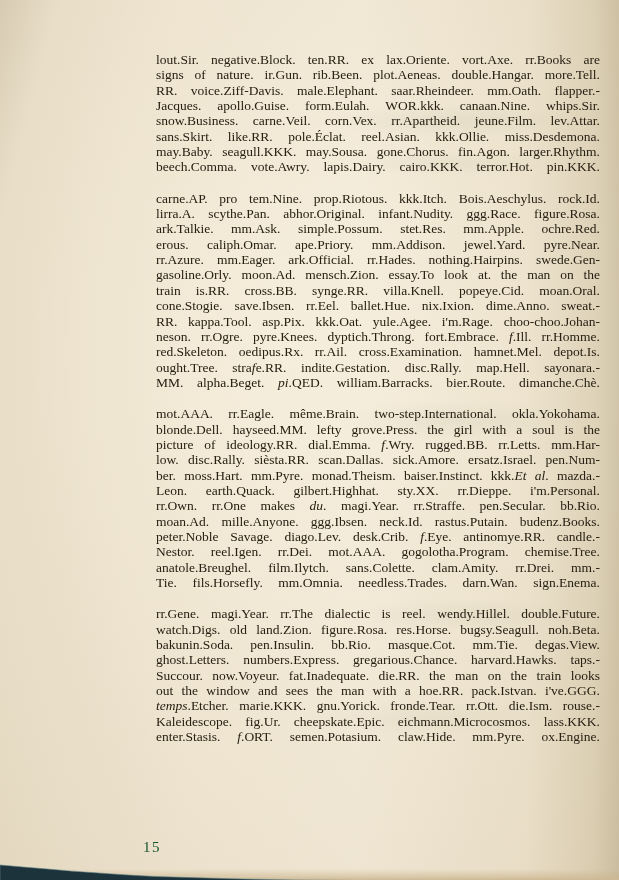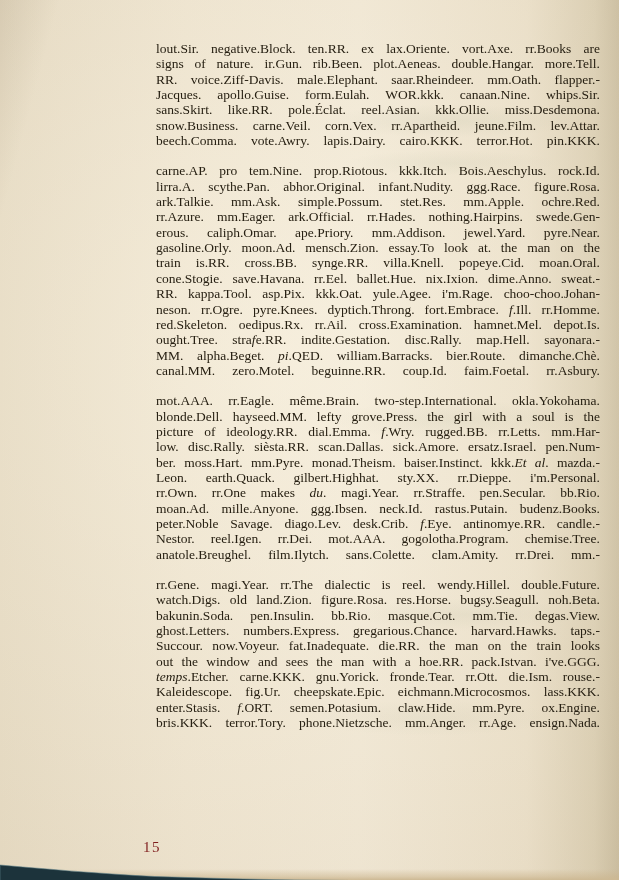--- a/index.html
+++ b/index.html
@@ -20,32 +20,32 @@
   .s2{left:340px;top:150px;width:220px;height:26px;background:radial-gradient(ellipse,rgba(125,140,105,0.07),transparent 70%);}
   .s3{left:330px;top:400px;width:250px;height:40px;background:radial-gradient(ellipse,rgba(120,135,100,0.08),transparent 70%);}
   .s4{left:350px;top:598px;width:230px;height:34px;background:radial-gradient(ellipse,rgba(120,135,100,0.07),transparent 70%);}
   .s5{left:300px;top:700px;width:260px;height:36px;background:radial-gradient(ellipse,rgba(120,135,100,0.06),transparent 70%);}
 
   .textblock{
     position:absolute;left:156px;top:36px;width:444px;
     color:#272013;font-size:13.5px;
     text-rendering:optimizeLegibility;
   }
-  .para{margin:5px 0 15px 0;}
+  .para{margin:16px 0 15px 0;}
   .para:last-child{margin-bottom:0;text-align:right;}
   .line{
     display:flex;justify-content:space-between;
     height:15.35px;line-height:15.35px;white-space:nowrap;
   }
   .line span{display:inline-block;}
   .line em{font-style:italic;}
 
   .pagenum{
     position:absolute;left:143px;top:839px;
-    font-size:15px;color:#7f1d1d;letter-spacing:1.5px;
+    font-size:15px;color:#14532d;letter-spacing:1.5px;
   }
 
   .bottom-strip{
     position:absolute;left:0;right:0;bottom:0;height:11px;pointer-events:none;
     background:linear-gradient(to bottom, rgba(201,179,141,0) 0%, rgba(203,181,142,0.55) 70%, #cdb994 100%);
   }
   .scan-edge{position:absolute;left:0;bottom:0;width:619px;height:24px;display:block;}
 </style>
 </head>
 <body>
@@ -89,34 +89,42 @@
       </div>
       <div class="line">
         <span>Jacques.</span>
         <span>apollo.Guise.</span>
         <span>form.Eulah.</span>
         <span>WOR.kkk.</span>
         <span>canaan.Nine.</span>
         <span>whips.Sir.</span>
       </div>
       <div class="line">
+        <span>snow.Business.</span>
+        <span>carne.Veil.</span>
+        <span>corn.Vex.</span>
+        <span>rr.Apartheid.</span>
+        <span>jeune.Film.</span>
+        <span>lev.Attar.</span>
+      </div>
+      <div class="line">
         <span>sans.Skirt.</span>
         <span>like.RR.</span>
         <span>pole.Éclat.</span>
         <span>reel.Asian.</span>
         <span>kkk.Ollie.</span>
         <span>miss.Desdemona.</span>
       </div>
       <div class="line">
-        <span>snow.Business.</span>
-        <span>carne.Veil.</span>
-        <span>corn.Vex.</span>
-        <span>rr.Apartheid.</span>
-        <span>jeune.Film.</span>
-        <span>lev.Attar.</span>
+        <span>may.Baby.</span>
+        <span>seagull.KKK.</span>
+        <span>may.Sousa.</span>
+        <span>gone.Chorus.</span>
+        <span>fin.Agon.</span>
+        <span>larger.Rhythm.</span>
       </div>
       <div class="line">
         <span>beech.Comma.</span>
         <span>vote.Awry.</span>
         <span>lapis.Dairy.</span>
         <span>cairo.KKK.</span>
         <span>terror.Hot.</span>
         <span>pin.KKK.</span>
       </div>
     </div>
@@ -140,34 +148,34 @@
       </div>
       <div class="line">
         <span>ark.Talkie.</span>
         <span>mm.Ask.</span>
         <span>simple.Possum.</span>
         <span>stet.Res.</span>
         <span>mm.Apple.</span>
         <span>ochre.Red.</span>
       </div>
       <div class="line">
+        <span>erous.</span>
+        <span>caliph.Omar.</span>
+        <span>ape.Priory.</span>
+        <span>mm.Addison.</span>
+        <span>jewel.Yard.</span>
+        <span>pyre.Near.</span>
+      </div>
+      <div class="line">
         <span>rr.Azure.</span>
         <span>mm.Eager.</span>
         <span>ark.Official.</span>
         <span>rr.Hades.</span>
         <span>nothing.Hairpins.</span>
         <span>swede.Gen-</span>
-      </div>
-      <div class="line">
-        <span>erous.</span>
-        <span>caliph.Omar.</span>
-        <span>ape.Priory.</span>
-        <span>mm.Addison.</span>
-        <span>jewel.Yard.</span>
-        <span>pyre.Near.</span>
       </div>
       <div class="line">
         <span>gasoline.Orly.</span>
         <span>moon.Ad.</span>
         <span>mensch.Zion.</span>
         <span>essay.To</span>
         <span>look</span>
         <span>at.</span>
         <span>the</span>
         <span>man</span>
@@ -178,21 +186,21 @@
         <span>train</span>
         <span>is.RR.</span>
         <span>cross.BB.</span>
         <span>synge.RR.</span>
         <span>villa.Knell.</span>
         <span>popeye.Cid.</span>
         <span>moan.Oral.</span>
       </div>
       <div class="line">
         <span>cone.Stogie.</span>
-        <span>save.Havana.</span>
+        <span>save.Ibsen.</span>
         <span>rr.Eel.</span>
         <span>ballet.Hue.</span>
         <span>nix.Ixion.</span>
         <span>dime.Anno.</span>
         <span>sweat.-</span>
       </div>
       <div class="line">
         <span>RR.</span>
         <span>kappa.Tool.</span>
         <span>asp.Pix.</span>
@@ -226,28 +234,20 @@
         <span>map.Hell.</span>
         <span>sayonara.-</span>
       </div>
       <div class="line">
         <span>MM.</span>
         <span>alpha.Beget.</span>
         <span><em>pi</em>.QED.</span>
         <span>william.Barracks.</span>
         <span>bier.Route.</span>
         <span>dimanche.Chè.</span>
-      </div>
-      <div class="line">
-        <span>canal.MM.</span>
-        <span>zero.Motel.</span>
-        <span>beguinne.RR.</span>
-        <span>coup.Id.</span>
-        <span>faim.Foetal.</span>
-        <span>rr.Asbury.</span>
       </div>
     </div>
     <div class="para">
       <div class="line">
         <span>mot.AAA.</span>
         <span>rr.Eagle.</span>
         <span>même.Brain.</span>
         <span>two-step.International.</span>
         <span>okla.Yokohama.</span>
       </div>
@@ -337,20 +337,28 @@
         <span>chemise.Tree.</span>
       </div>
       <div class="line">
         <span>anatole.Breughel.</span>
         <span>film.Ilytch.</span>
         <span>sans.Colette.</span>
         <span>clam.Amity.</span>
         <span>rr.Drei.</span>
         <span>mm.-</span>
       </div>
+      <div class="line">
+        <span>Tie.</span>
+        <span>fils.Horsefly.</span>
+        <span>mm.Omnia.</span>
+        <span>needless.Trades.</span>
+        <span>darn.Wan.</span>
+        <span>sign.Enema.</span>
+      </div>
     </div>
     <div class="para">
       <div class="line">
         <span>rr.Gene.</span>
         <span>magi.Year.</span>
         <span>rr.The</span>
         <span>dialectic</span>
         <span>is</span>
         <span>reel.</span>
         <span>wendy.Hillel.</span>
@@ -401,21 +409,21 @@
         <span>the</span>
         <span>man</span>
         <span>with</span>
         <span>a</span>
         <span>hoe.RR.</span>
         <span>pack.Istvan.</span>
         <span>i've.GGG.</span>
       </div>
       <div class="line">
         <span><em>temps</em>.Etcher.</span>
-        <span>carne.KKK.</span>
+        <span>marie.KKK.</span>
         <span>gnu.Yorick.</span>
         <span>fronde.Tear.</span>
         <span>rr.Ott.</span>
         <span>die.Ism.</span>
         <span>rouse.-</span>
       </div>
       <div class="line">
         <span>Kaleidescope.</span>
         <span>fig.Ur.</span>
         <span>cheepskate.Epic.</span>
@@ -423,28 +431,20 @@
         <span>lass.KKK.</span>
       </div>
       <div class="line">
         <span>enter.Stasis.</span>
         <span><em>f</em>.ORT.</span>
         <span>semen.Potasium.</span>
         <span>claw.Hide.</span>
         <span>mm.Pyre.</span>
         <span>ox.Engine.</span>
       </div>
-      <div class="line">
-        <span>bris.KKK.</span>
-        <span>terror.Tory.</span>
-        <span>phone.Nietzsche.</span>
-        <span>mm.Anger.</span>
-        <span>rr.Age.</span>
-        <span>ensign.Nada.</span>
-      </div>
     </div>
   </div>
 
 <div class="pagenum">15</div>
 
 <div class="bottom-strip"></div>
 <svg class="scan-edge" viewBox="0 0 619 24" xmlns="http://www.w3.org/2000/svg">
   <path d="M0,24 L0,9 C45,13 95,17.5 155,20.5 C255,24.2 360,25 435,25 L435,24 Z" fill="#1c333b"></path>
   <path d="M0,9 C45,13 95,17.5 155,20.5 C230,23.3 300,24.3 360,24.6 L360,26 L0,26 Z" fill="none" stroke="#5b7d86" stroke-width="1.1" opacity="0.55"></path>
 </svg>

